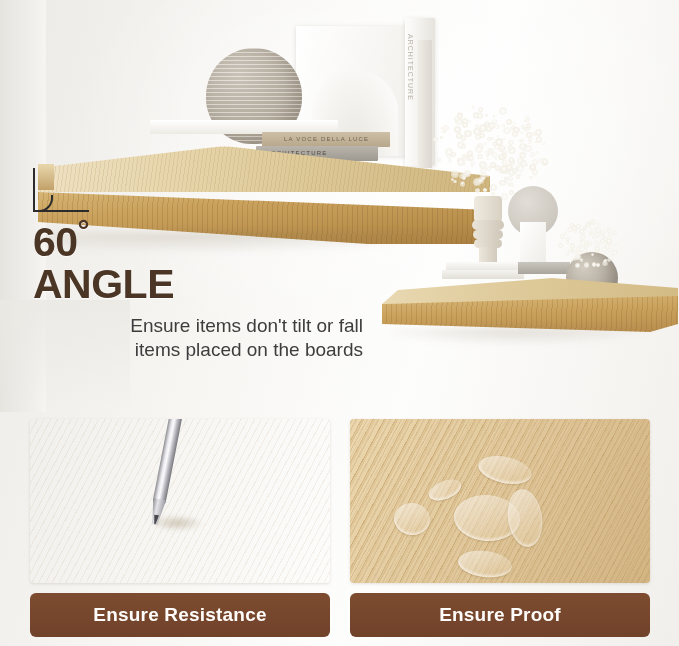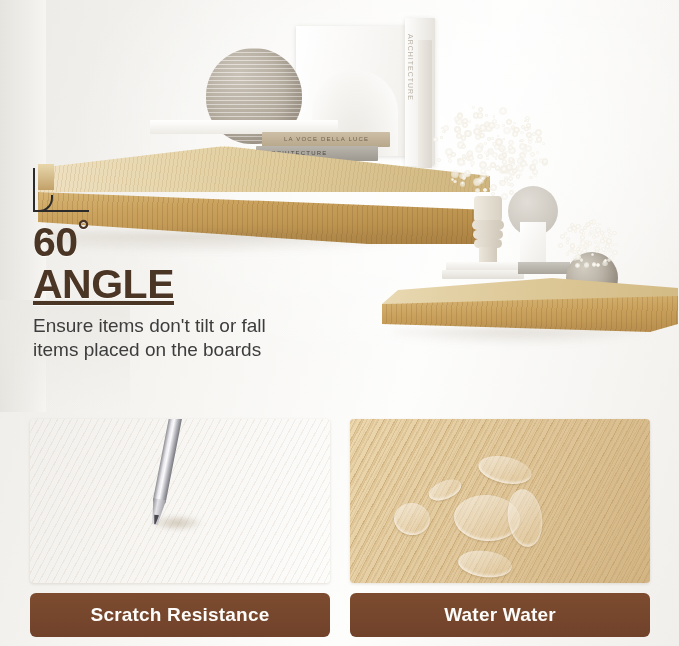--- a/index.html
+++ b/index.html
@@ -125,24 +125,24 @@
   .angle-mark .hline{position:absolute;left:0;top:42px;width:56px;height:2px;background:#2b2b2b;}
   .angle-mark .arc{position:absolute;left:3px;top:27px;width:15px;height:15px;
     border-right:2px solid #2b2b2b;border-bottom:2px solid #2b2b2b;border-radius:0 0 14px 0;}
   
   .headline{position:absolute;left:33px;top:222px;width:330px;}
   .headline h1{margin:0;color:#4b3524;font-weight:bold;line-height:1.02;
     font-size:41px;letter-spacing:-0.5px;
     text-shadow:0 1px 0 rgba(255,255,255,.75);}
   .headline .l1{display:block;}
   .headline .l2{display:block;}
-  .headline .l3{display:block;text-decoration:underline;}
+  .headline .l3{display:block;}
   .headline .deg{font-size:30px;vertical-align:super;line-height:0;}
   .sub{margin:8px 0 0;color:#3d3d3d;font-size:19px;line-height:1.28;font-weight:400;}
-  .sub span{display:block;}
+  .sub span{display:block;text-align:right;}
   
   .tiles{position:absolute;left:0;top:419px;width:679px;height:227px;}
   .tile{position:absolute;top:0;width:300px;}
   .tile.left{left:30px;}
   .tile.right{left:350px;}
   .tile .photo{position:relative;width:300px;height:164px;border-radius:4px;overflow:hidden;
     background:
       repeating-linear-gradient(118deg,rgba(176,139,85,.26) 0 1px,rgba(255,255,255,0) 1px 5px),
       repeating-linear-gradient(118deg,rgba(214,184,132,.5) 0 3px,rgba(255,255,255,0) 3px 9px),
       linear-gradient(118deg,#e9d2a6 0%,#e0c housing 0%,#dfc79b 45%,#d5b988 100%);
@@ -553,33 +553,33 @@
       <div class="photo">
         <div class="watermark-grain"></div>
         <div class="sd-shadow"></div>
         <div class="screwdriver">
           <div class="shaft"></div>
           <div class="tip"></div>
           <div class="cross"></div>
         </div>
       </div>
       <div class="label-bar">
-        <span>Scratch Resistance</span>
+        <span>Ensure Resistance</span>
       </div>
     </div>
 
     <div class="tile right">
       <div class="photo oak" id="dropHost">
         <div class="watermark-grain"></div>
       <div class="drop" style="left: 128px; top: 38px; width: 54px; height: 26px; transform: rotate(12deg);"></div>
           <div class="drop" style="left: 78px; top: 62px; width: 34px; height: 18px; transform: rotate(-22deg);"></div>
           <div class="drop" style="left: 44px; top: 84px; width: 36px; height: 32px; transform: rotate(6deg);"></div>
           <div class="drop" style="left: 104px; top: 76px; width: 66px; height: 46px; transform: rotate(4deg);"></div>
           <div class="drop" style="left: 158px; top: 70px; width: 34px; height: 58px; transform: rotate(-8deg);"></div>
           <div class="drop" style="left: 108px; top: 132px; width: 54px; height: 26px; transform: rotate(7deg);"></div>
         </div>
       <div class="label-bar">
-        <span>Water Water</span>
+        <span>Ensure Proof</span>
       </div>
     </div>
 
   </div>
 </div>
 
 </body></html>

